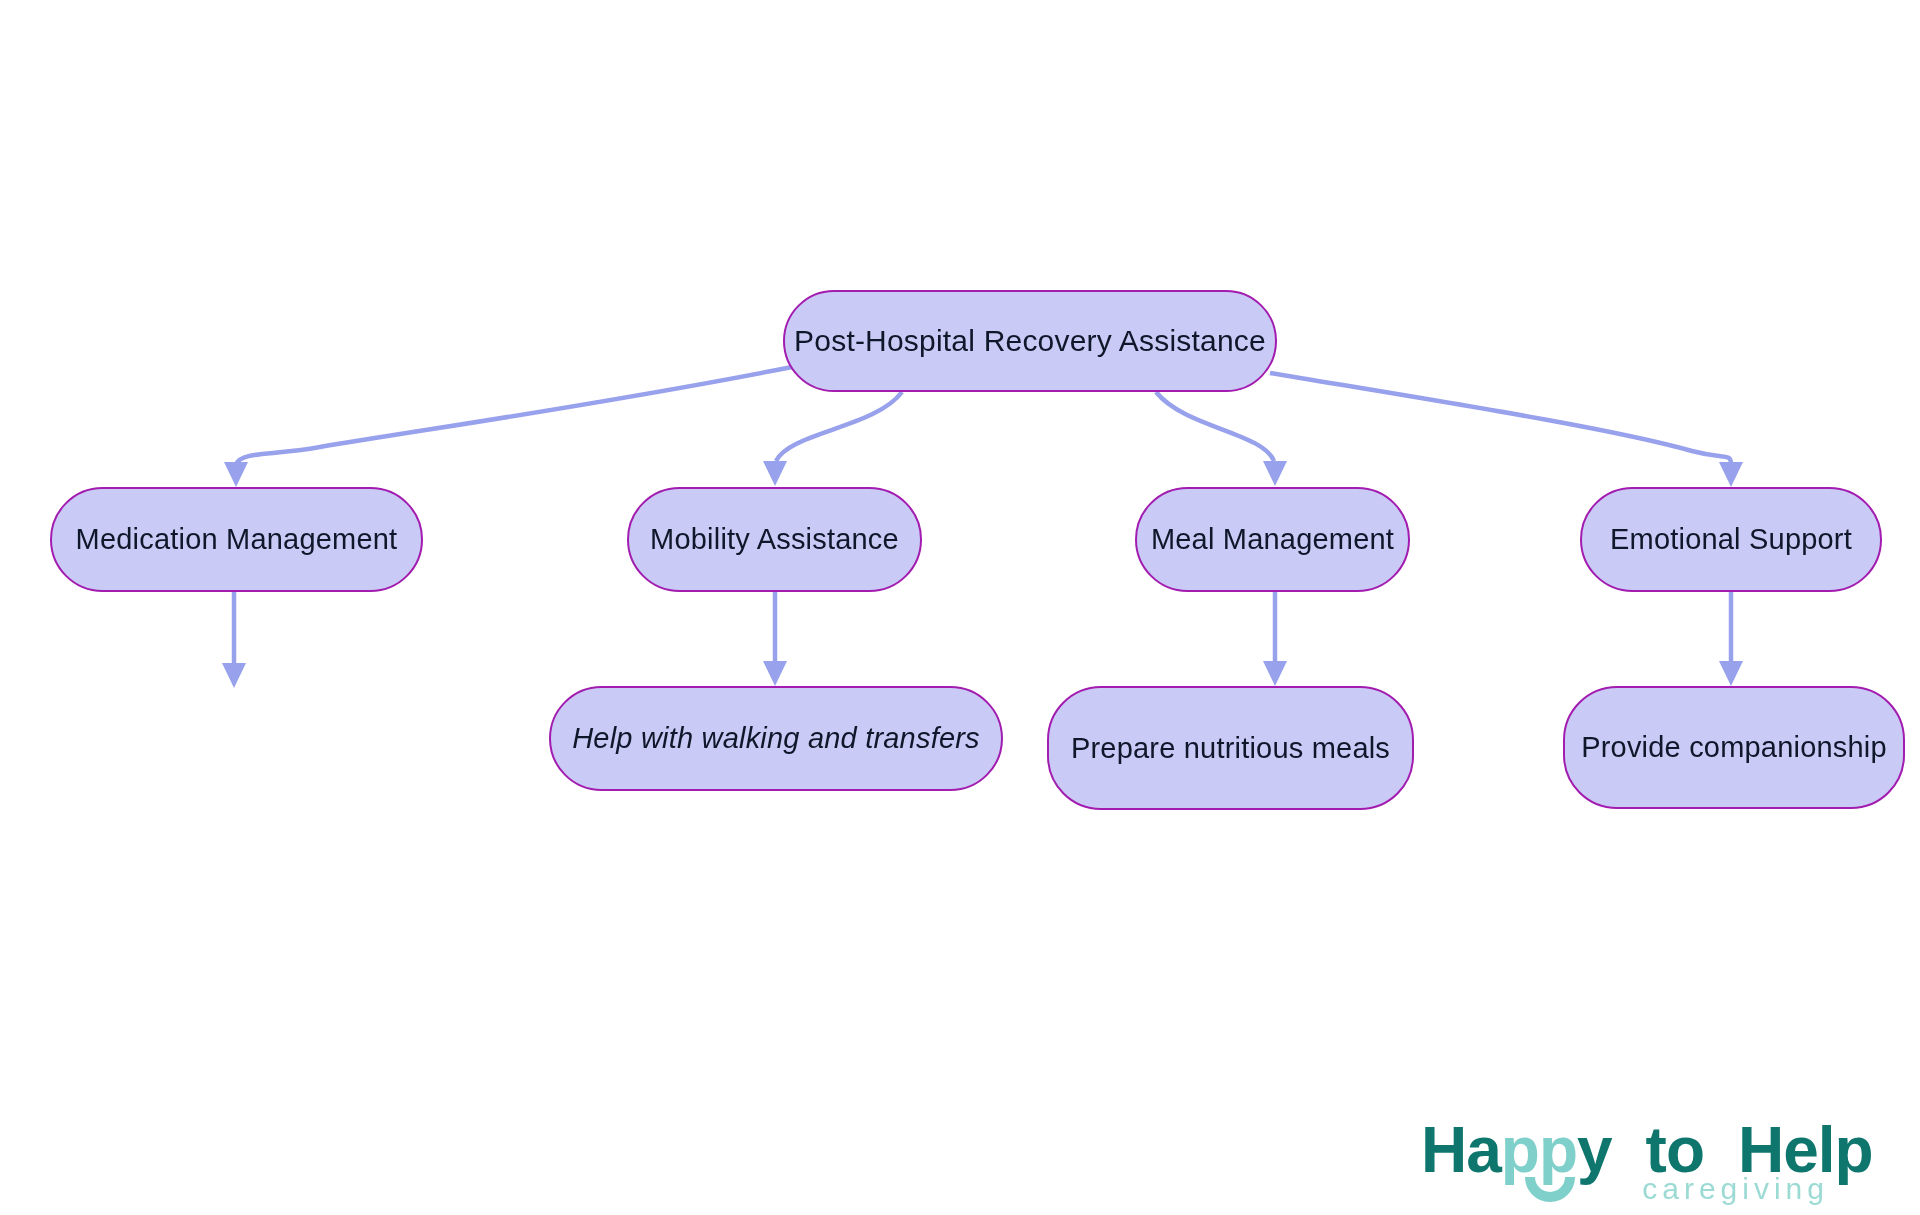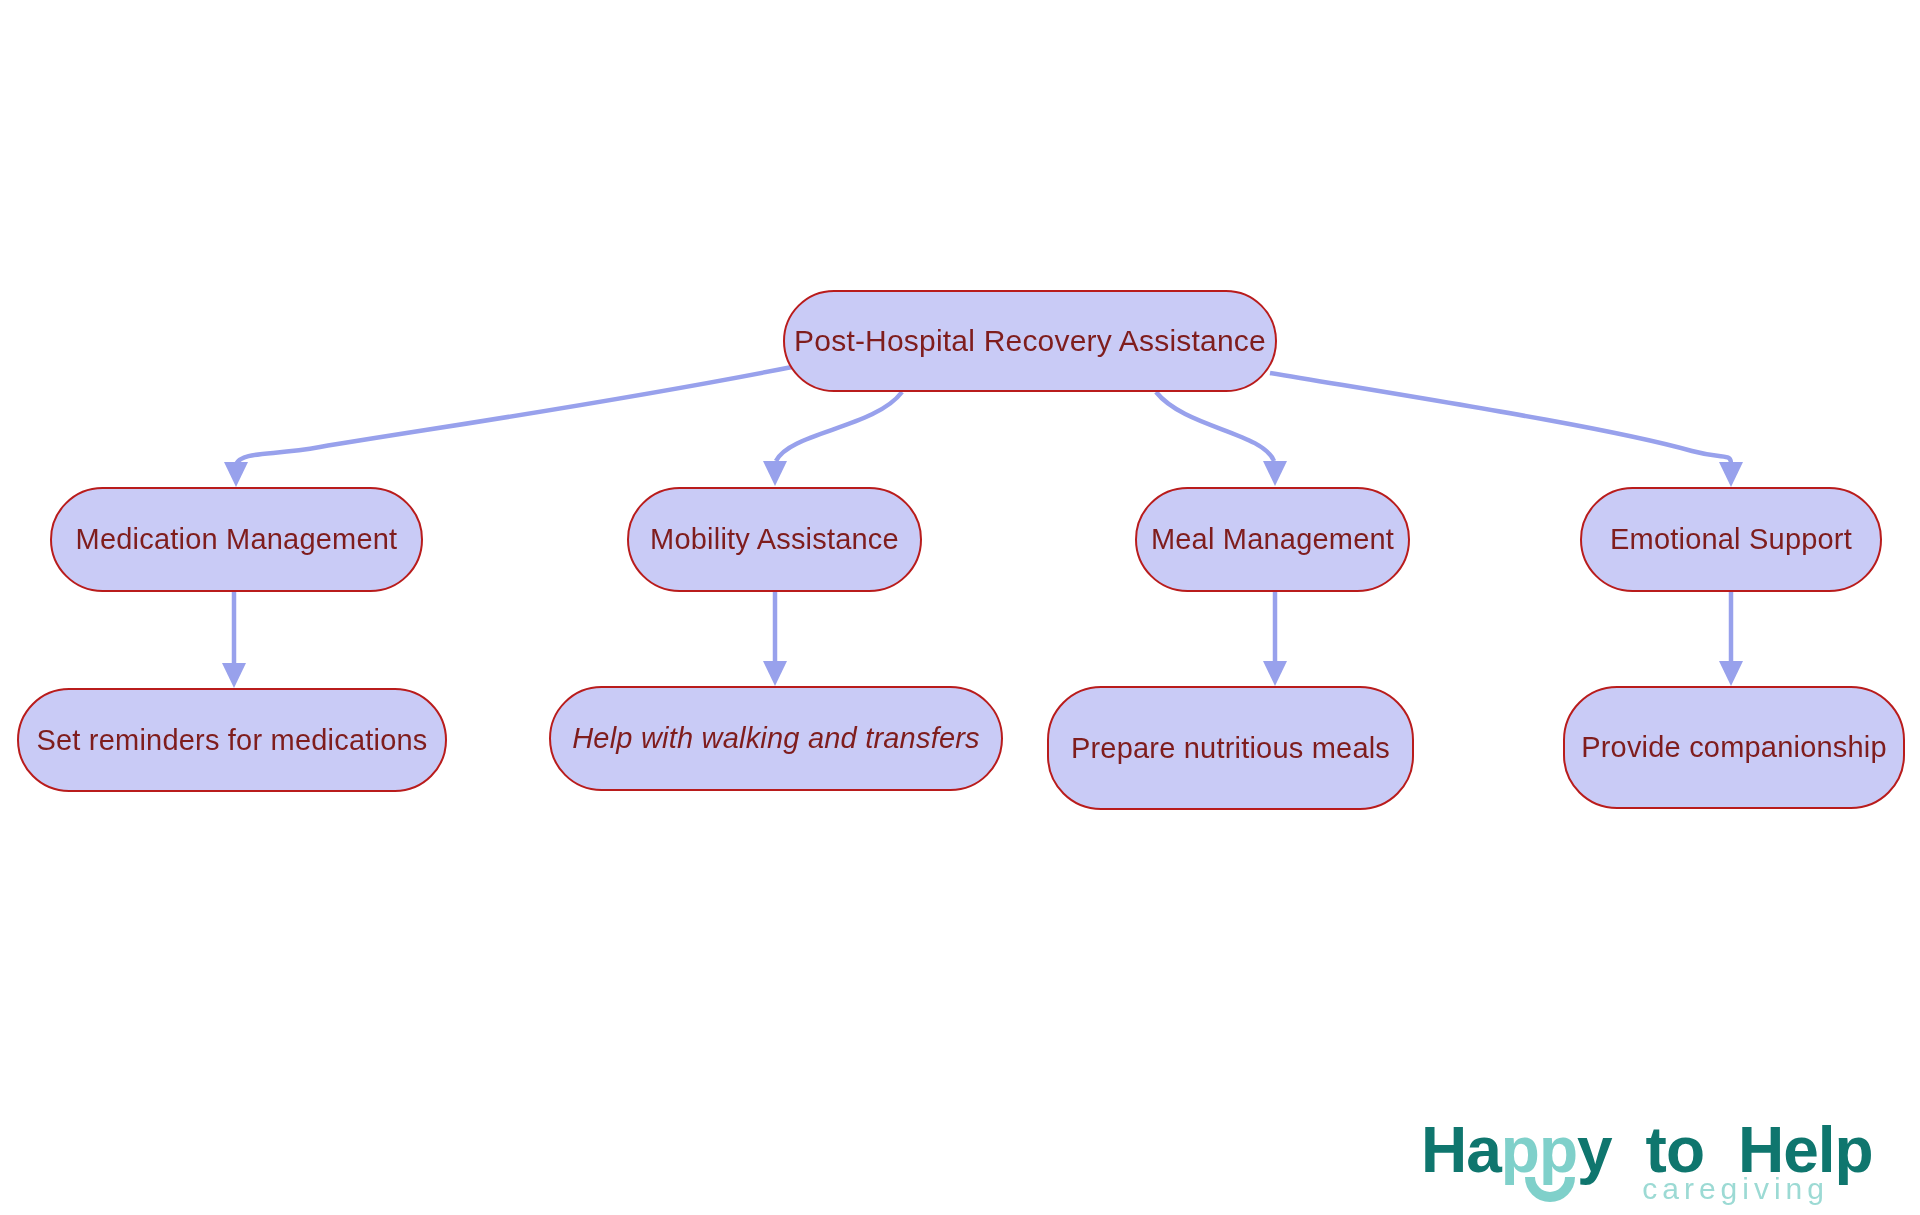--- a/index.html
+++ b/index.html
@@ -27,23 +27,23 @@
     stroke-width: 4.5;
   }
   .arrowhead {
     fill: #98a1ec;
     stroke: none;
   }
   .node {
     position: absolute;
     box-sizing: border-box;
     background: #c9cbf6;
-    border: 2px solid #b91c1c;
+    border: 2px solid #a21caf;
     border-radius: 54px;
-    color: #7f1d1d;
+    color: #0f172a;
     font-size: 29px;
     letter-spacing: 0.2px;
     display: flex;
     align-items: center;
     justify-content: center;
     text-align: right;
     white-space: nowrap;
   }
   #node-root   { left: 783px;  top: 290px; width: 494px; height: 102px; font-size: 30px; }
   #node-cat-0  { left: 50px;   top: 487px; width: 373px; height: 105px; }
@@ -130,21 +130,20 @@
     <polygon class="arrowhead" points="1719,661 1743,661 1731,686"></polygon>
   </svg>
 
   <div class="node" id="node-root">Post-Hospital Recovery Assistance</div>
 
   <div class="node" id="node-cat-0">Medication Management</div>
   <div class="node" id="node-cat-1">Mobility Assistance</div>
   <div class="node" id="node-cat-2">Meal Management</div>
   <div class="node" id="node-cat-3">Emotional Support</div>
 
-  <div class="node" id="node-task-0">Set reminders for medications</div>
   <div class="node" id="node-task-1">Help with walking and transfers</div>
   <div class="node" id="node-task-2">Prepare nutritious meals</div>
   <div class="node" id="node-task-3">Provide companionship</div>
 
   <div id="logo">
     <div class="logo-main"><span class="logo-coral">Ha</span><span class="logo-teal">pp</span><span class="logo-coral">y</span><span class="logo-coral logo-word">to</span><span class="logo-coral logo-word">Help</span>
     </div>
     <svg id="logo-smile" viewBox="0 0 52 28">
       <path d="M 6 3 A 20 20 0 0 0 46 3"></path>
     </svg>

